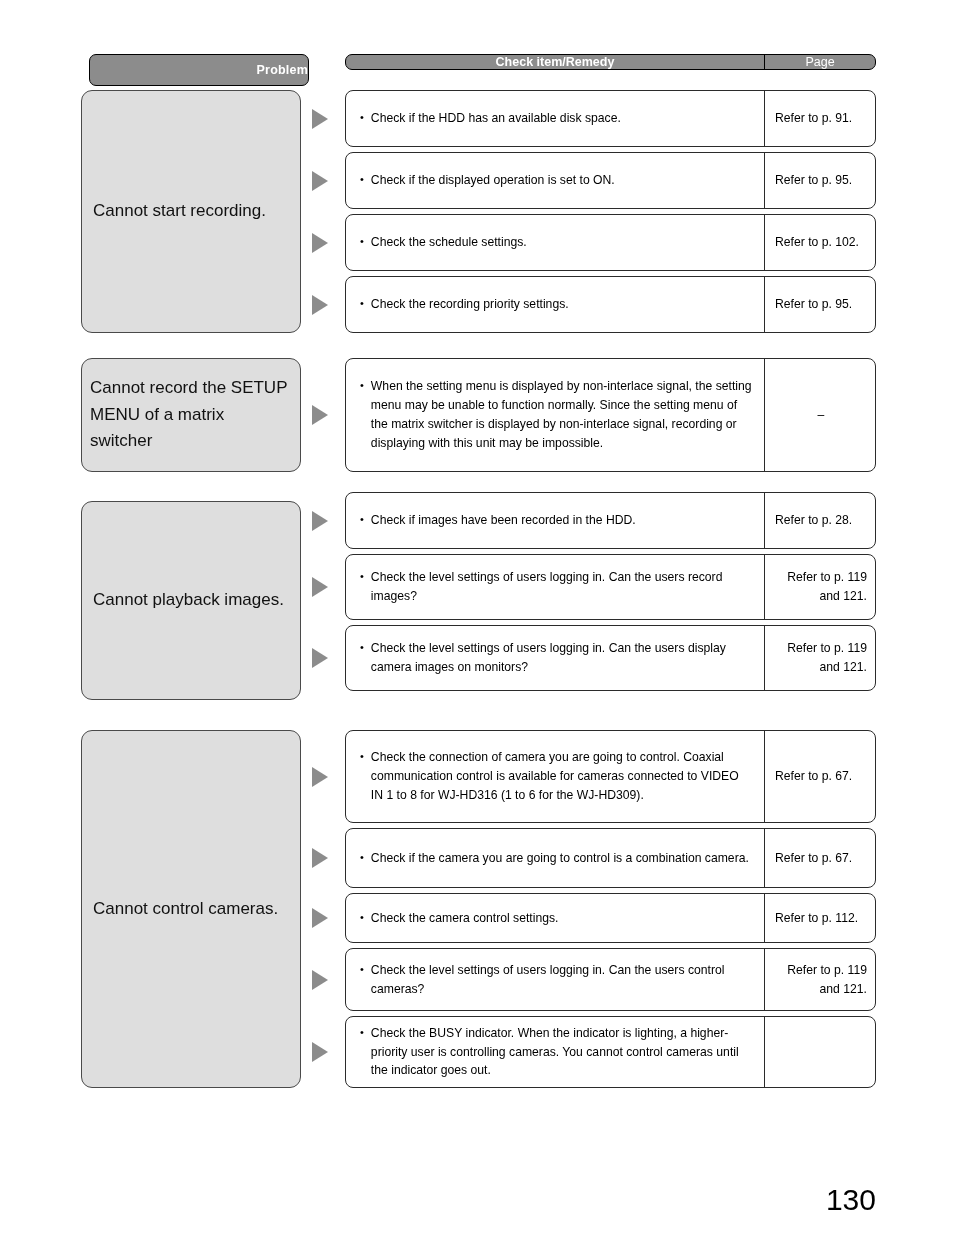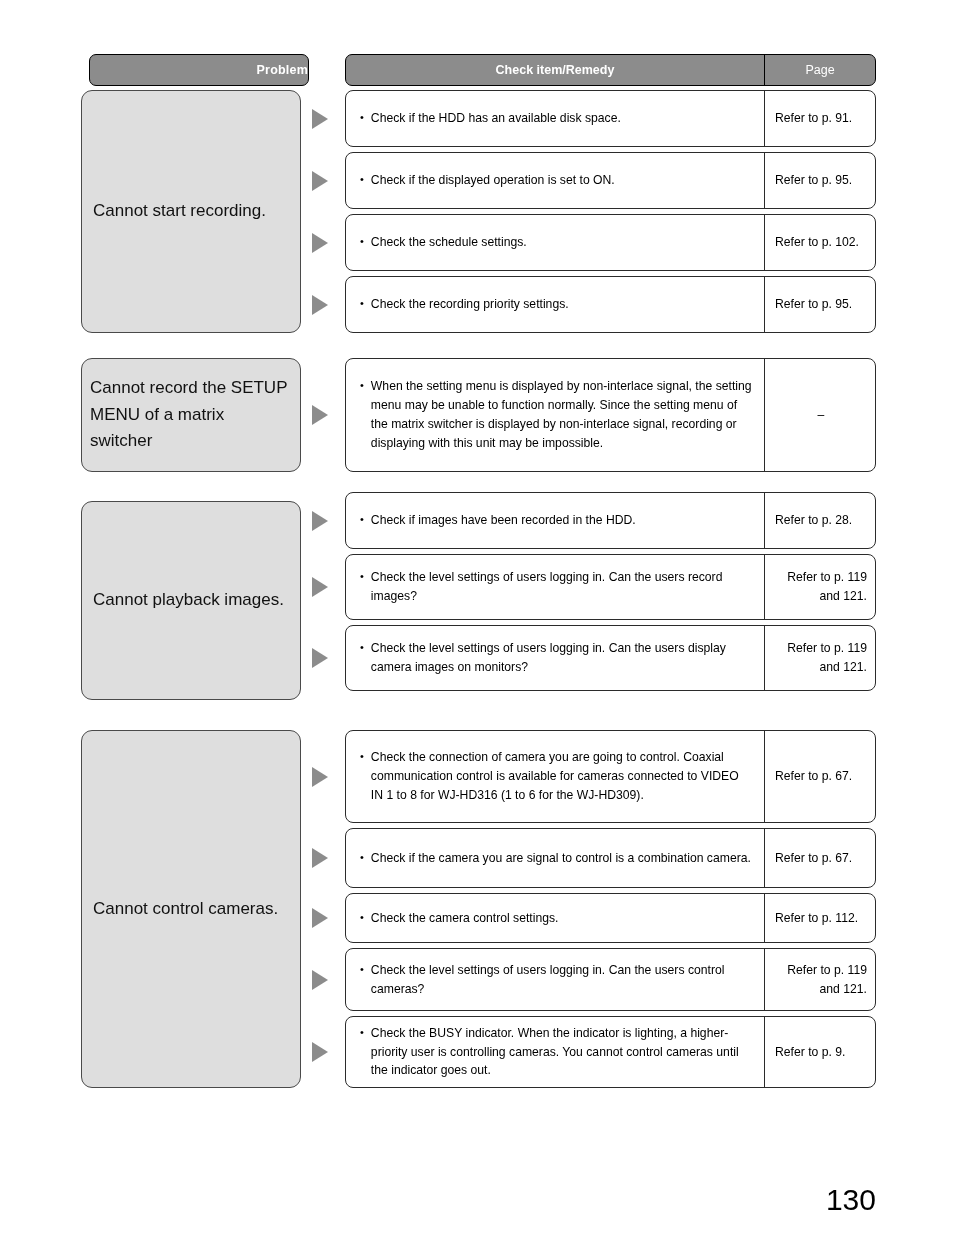--- a/index.html
+++ b/index.html
@@ -40,21 +40,21 @@
     align-items: center;
     justify-content: flex-end;
     color: #ffffff;
     font-size: 12.5px;
     font-weight: bold;
     letter-spacing: 0.2px;
   }
   .hdr-right {
     position: absolute;
     left: 264px; top: 0;
-    width: 531px; height: 32px;
+    width: 531px; height: 16px;
     background: #8c8c8c;
     border: 1.6px solid #000;
     border-radius: 7px;
     display: flex;
     align-items: stretch;
   }
   .hdr-check {
     flex: 0 0 419px;
     border-right: 1.5px solid #000;
     display: flex;
@@ -379,21 +379,21 @@
               </div>
             </div>
             <div class="row-page">
               <span>Refer to p. 67.</span>
             </div>
           </div>
           <div class="row" style="height: 60px;">
             <div class="row-check">
               <div class="bullet-line">
                 <span class="bullet">•</span>
-                <span class="bullet-text">Check if the camera you are signal to control is a combination camera.</span>
+                <span class="bullet-text">Check if the camera you are going to control is a combination camera.</span>
               </div>
             </div>
             <div class="row-page">
               <span>Refer to p. 67.</span>
             </div>
           </div>
           <div class="row" style="height: 50px;">
             <div class="row-check">
               <div class="bullet-line">
                 <span class="bullet">•</span>
@@ -415,23 +415,20 @@
               <span>Refer to p. 119 and 121.</span>
             </div>
           </div>
           <div class="row" style="height: 72px;">
             <div class="row-check">
               <div class="bullet-line">
                 <span class="bullet">•</span>
                 <span class="bullet-text">Check the BUSY indicator. When the indicator is lighting, a higher-priority user is controlling cameras. You cannot control cameras until the indicator goes out.</span>
               </div>
             </div>
-            <div class="row-page">
-              <span>Refer to p. 9.</span>
-            </div>
           </div>
         </div>
       </div>
     </div>
 
   <div class="page-number">130</div>
 
 </div>
 
 </body></html>

